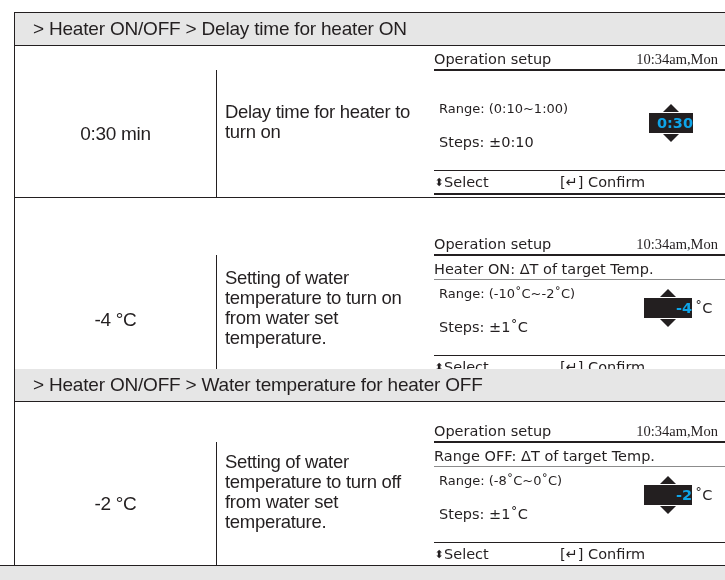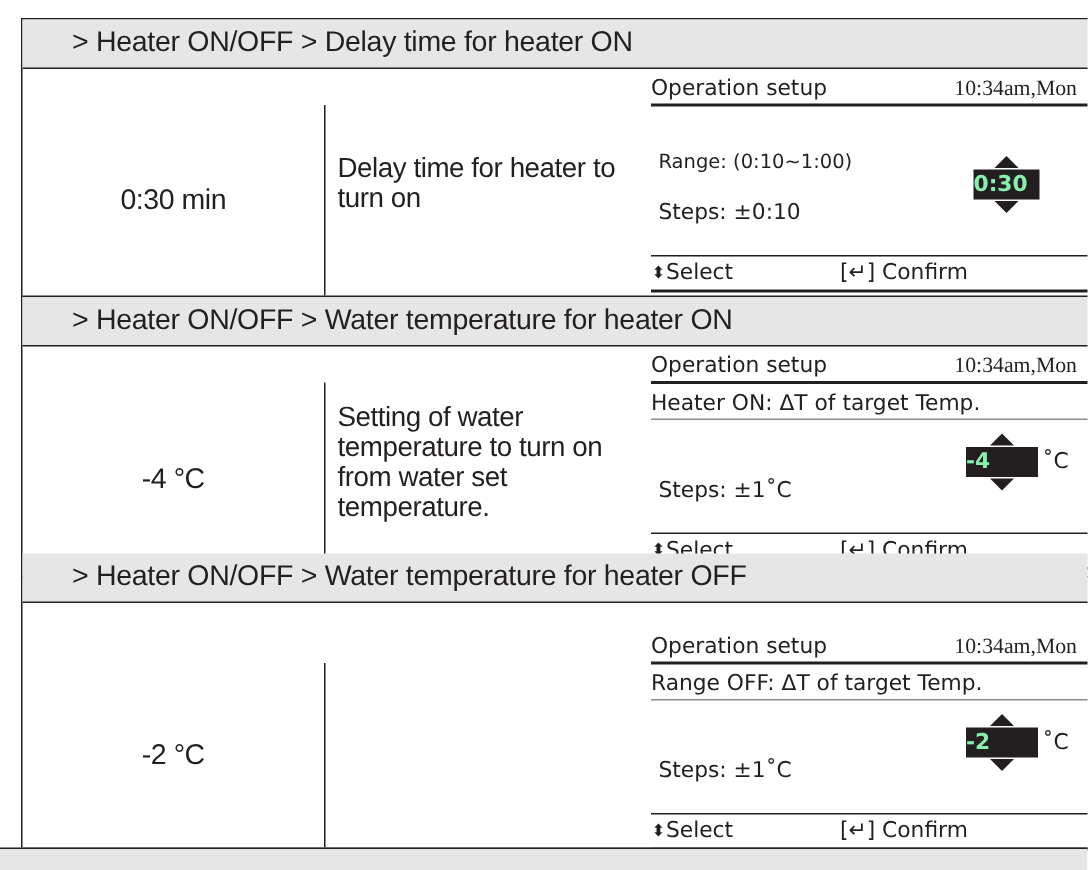--- a/index.html
+++ b/index.html
@@ -2,21 +2,21 @@
 <html><head>
 <meta charset="utf-8">
 <style>
   html, body { margin: 0; padding: 0; background: #ffffff; }
   body { width: 725px; height: 580px; overflow: hidden; position: relative;
          font-family: "Liberation Sans", sans-serif; color: #231f20; }
   .frame { position: absolute; left: 14px; top: 12px; width: 711px; height: 568px;
            border-left: 1px solid #231f20; border-top: 1px solid #231f20; }
   .section-header { position: absolute; left: 0; width: 711px; background: #e6e6e6;
            border-bottom: 1px solid #231f20; font-size: 19px; font-weight: normal;
-           box-sizing: border-box; padding-left: 33px; line-height: 32px; height: 33px;
+           box-sizing: border-box; padding-left: 18px; line-height: 32px; height: 33px;
            letter-spacing: -0.2px; }
   .row { position: absolute; left: 0; width: 711px; border-bottom: 1px solid #231f20; }
   .cell-value { position: absolute; left: 0; top: 0; bottom: 0; width: 201px;
            border-right: 1px solid #231f20; display: flex; align-items: center;
            justify-content: center; font-size: 19px; letter-spacing: -0.3px; margin-top: 24px; }
   .cell-desc { position: absolute; left: 202px; top: 0; bottom: 0; width: 200px;
            display: flex; align-items: center; box-sizing: border-box; padding-left: 8px;
            font-size: 18.5px; line-height: 20px; letter-spacing: -0.3px; }
   .lcd { position: absolute; left: 419px; top: 0; width: 292px; bottom: 0;
          font-family: "DejaVu Sans", sans-serif; }
@@ -34,22 +34,22 @@
   .lcd-foot .sel { position: absolute; left: 0; }
   .lcd-foot .conf { position: absolute; left: 126px; }
   .stepper { position: absolute; }
   .stepper .up { position: absolute; left: 50%; margin-left: -8px; top: 0;
        width: 0; height: 0; border-left: 8px solid transparent; border-right: 8px solid transparent;
        border-bottom: 8px solid #231f20; }
   .stepper .down { position: absolute; left: 50%; margin-left: -8px; bottom: 0;
        width: 0; height: 0; border-left: 8px solid transparent; border-right: 8px solid transparent;
        border-top: 8px solid #231f20; }
   .stepper .box { position: absolute; left: 0; right: 0; top: 9px; height: 20px;
-       background: #231f20; color: #86efac; font-size: 14.5px; font-weight: bold;
-       line-height: 20px; text-align: left; }
+       background: #231f20; color: #0ea5e9; font-size: 14.5px; font-weight: bold;
+       line-height: 20px; text-align: right; }
   .unit { position: absolute; font-size: 14.5px; line-height: 20px; }
   .arr { font-size: 11px; display: inline-block; width: 10px; line-height: 10px;
          vertical-align: middle; text-align: center; }
   .bottom-band { position: absolute; left: 0; top: 565px; width: 725px; height: 15px;
          background: #e6e6e6; border-top: 1px solid #231f20; }
 </style>
 </head>
 <body>
 
 <div class="frame">
@@ -70,53 +70,55 @@
         <div class="box">0:30</div>
         <div class="down"></div>
       </div>
       <div class="lcd-foot">
         <span class="sel"><span class="arr">⬍</span><span>Select</span></span>
         <span class="conf">[↵] Confirm</span>
       </div>
     </div>
   </div>
 
-  <div class="section-header" style="top:185px;">&gt; Heater ON/OFF &gt; Water temperature for heater ON</div>
   <div class="row" style="top:218px; height:153px;">
     <div class="cell-value">-4 °C</div>
     <div class="cell-desc">Setting of water temperature to turn on from water set temperature.</div>
     <div class="lcd">
       <div class="lcd-title">
         <span class="t">Operation setup</span>
         <span class="clk">10:34am,Mon</span>
       </div>
       <div class="lcd-sub">Heater ON: ΔT of target Temp.</div>
+      <div class="lcd-range">Range: (-10˚C~-2˚C)</div>
       <div class="lcd-steps">Steps: ±1˚C</div>
       <div class="stepper" style="left:210px; top:58px; width:48px; height:38px;">
         <div class="up"></div>
         <div class="box">-4</div>
         <div class="down"></div>
       </div>
       <div class="unit" style="left:261px; top:67px;">˚C</div>
       <div class="lcd-foot">
         <span class="sel"><span class="arr">⬍</span><span>Select</span></span>
         <span class="conf">[↵] Confirm</span>
       </div>
     </div>
   </div>
 
   <div class="section-header" style="top:356px;">&gt; Heater ON/OFF &gt; Water temperature for heater OFF</div>
   <div class="row" style="top:405px; height:147px;">
     <div class="cell-value">-2 °C</div>
+    <div class="cell-desc">Setting of water temperature to turn off from water set temperature.</div>
     <div class="lcd">
       <div class="lcd-title">
         <span class="t">Operation setup</span>
         <span class="clk">10:34am,Mon</span>
       </div>
       <div class="lcd-sub">Range OFF: ΔT of target Temp.</div>
+      <div class="lcd-range">Range: (-8˚C~0˚C)</div>
       <div class="lcd-steps">Steps: ±1˚C</div>
       <div class="stepper" style="left:210px; top:58px; width:48px; height:38px;">
         <div class="up"></div>
         <div class="box">-2</div>
         <div class="down"></div>
       </div>
       <div class="unit" style="left:261px; top:67px;">˚C</div>
       <div class="lcd-foot" style="top:124px;">
         <span class="sel"><span class="arr">⬍</span><span>Select</span></span>
         <span class="conf">[↵] Confirm</span>

